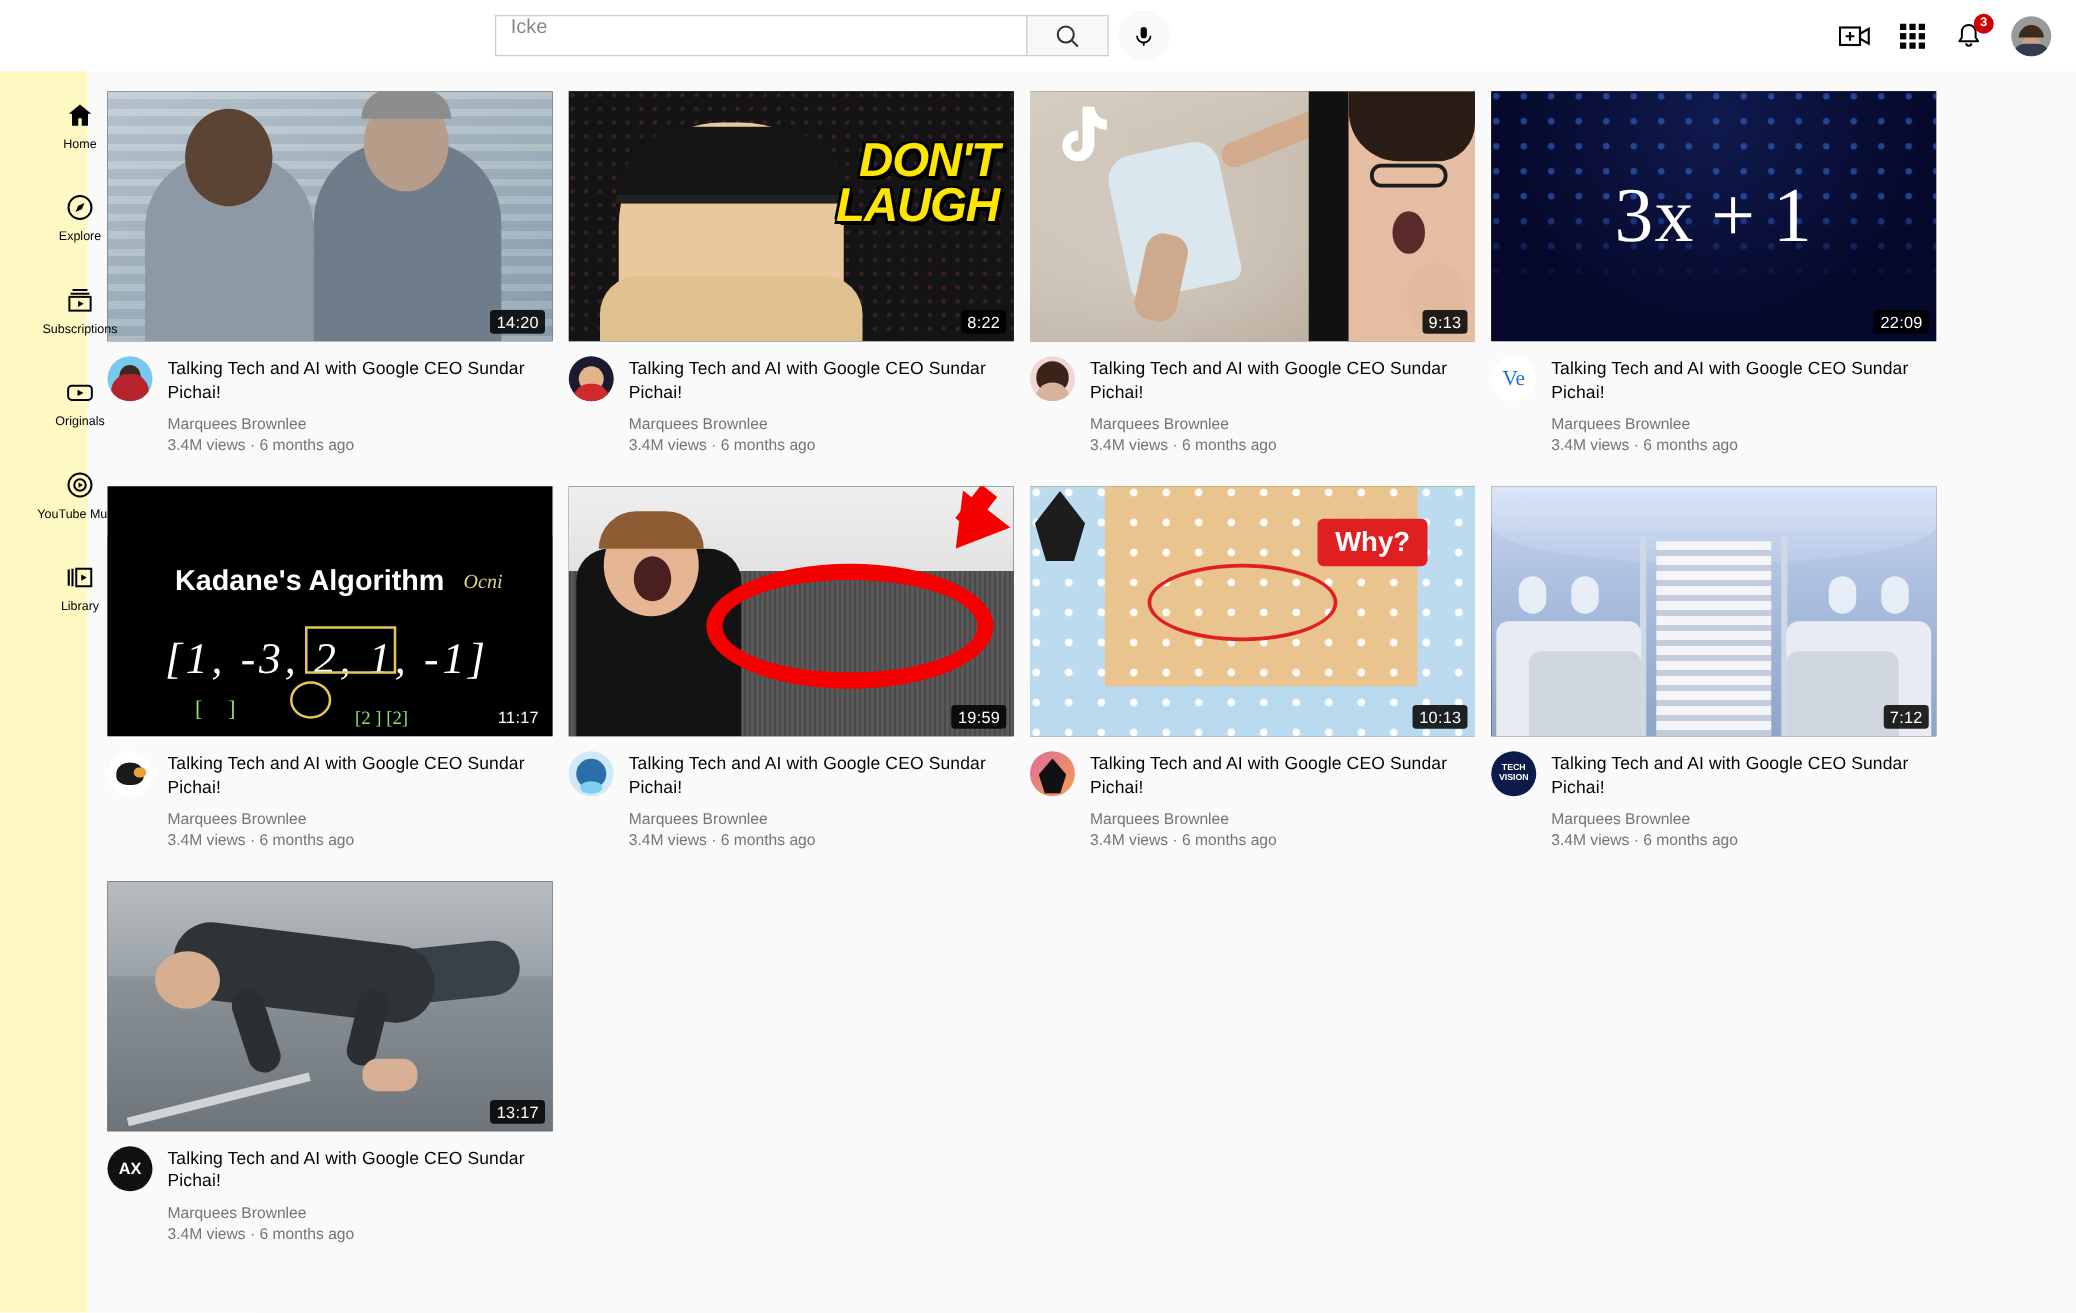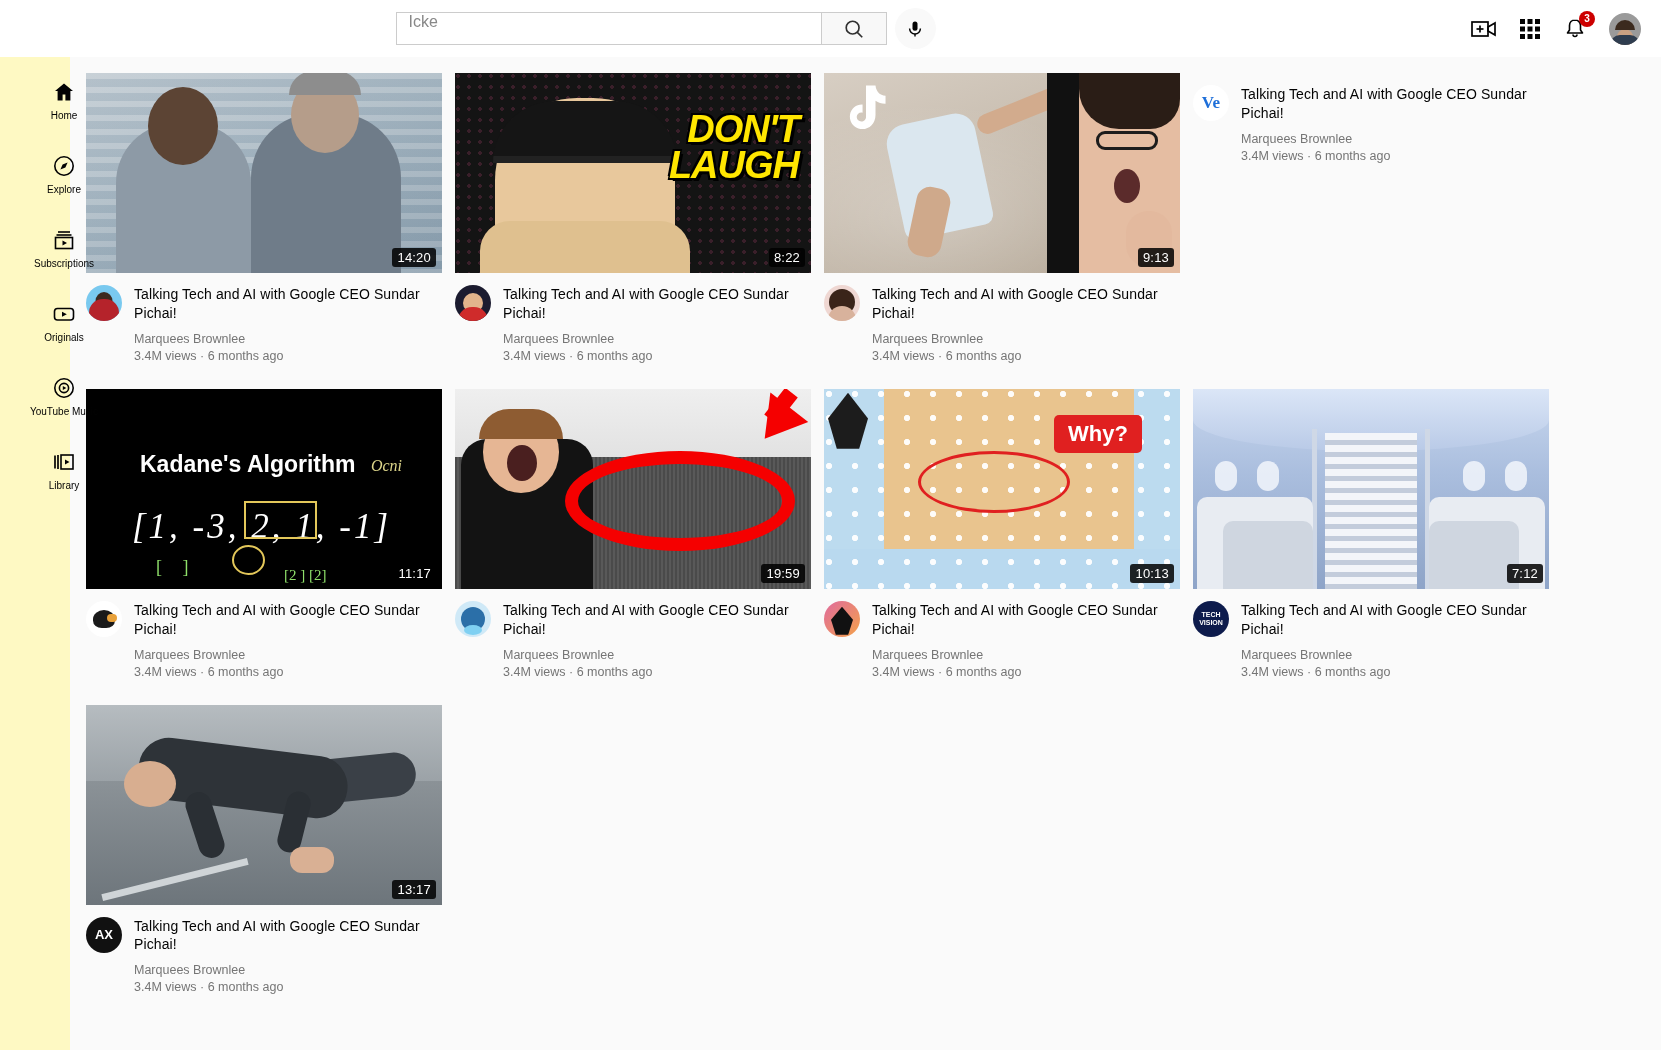--- a/index.html
+++ b/index.html
@@ -297,21 +297,21 @@
   .av-mark::before{content:"";position:absolute;left:50%;top:8px;transform:translateX(-50%);
     width:20px;height:20px;border-radius:50%;background:#e2b48c;}
   .av-mark::after{content:"";position:absolute;left:50%;bottom:0;transform:translateX(-50%);
     width:30px;height:14px;border-radius:14px 14px 0 0;background:#cf2b2b;}
   .av-girl{background:#efd7d2;}
   .av-girl::before{content:"";position:absolute;left:50%;top:4px;transform:translateX(-50%);
     width:26px;height:26px;border-radius:50%;background:#3a2419;}
   .av-girl::after{content:"";position:absolute;left:50%;bottom:0;transform:translateX(-50%);
     width:28px;height:15px;border-radius:14px 14px 0 0;background:#d8b29c;}
   .av-ve{background:#fff;display:flex;align-items:center;justify-content:center;
-    color:#1e6fd9;font-weight:bold;font-size:17px;font-family:"Liberation Serif",serif;}
+    color:#1e6fd9;font-weight:normal;font-size:17px;font-family:"Liberation Serif",serif;}
   .av-bird{background:#fff;}
   .av-bird::before{content:"";position:absolute;left:7px;top:9px;width:22px;height:18px;border-radius:50% 50% 40% 40%;background:#1a1a1a;}
   .av-bird::after{content:"";position:absolute;right:5px;top:13px;width:10px;height:8px;border-radius:4px;background:#e8a13a;}
   .av-wolf{background:#cfe9f7;}
   .av-wolf::before{content:"";position:absolute;left:50%;top:6px;transform:translateX(-50%);
     width:24px;height:24px;border-radius:50%;background:#2b6fa8;}
   .av-wolf::after{content:"";position:absolute;left:50%;bottom:2px;transform:translateX(-50%);
     width:18px;height:10px;border-radius:50%;background:#7fd0f2;}
   .av-kurz{background:linear-gradient(135deg,#e06a9d 0%,#f3a24b 100%);}
   .av-kurz::before{content:"";position:absolute;left:50%;top:6px;transform:translateX(-50%);
@@ -502,20 +502,27 @@
         <div class="ch-avatar av-girl"></div>
         <div class="meta-text">
           <div class="v-title">Talking Tech and AI with Google CEO Sundar Pichai!</div>
           <div class="v-channel">Marquees Brownlee</div>
           <div class="v-stats">3.4M views · 6 months ago</div>
         </div>
       </div>
     </div>
 
     <div class="card">
+      <div class="thumb">
+        <div class="art a4">
+          <div class="nodes"></div>
+          <div class="txt">3x + 1</div>
+        </div>
+        <div class="dur">22:09</div>
+      </div>
       <div class="meta">
         <div class="ch-avatar av-ve">
           <span>Ve</span>
         </div>
         <div class="meta-text">
           <div class="v-title">Talking Tech and AI with Google CEO Sundar Pichai!</div>
           <div class="v-channel">Marquees Brownlee</div>
           <div class="v-stats">3.4M views · 6 months ago</div>
         </div>
       </div>

